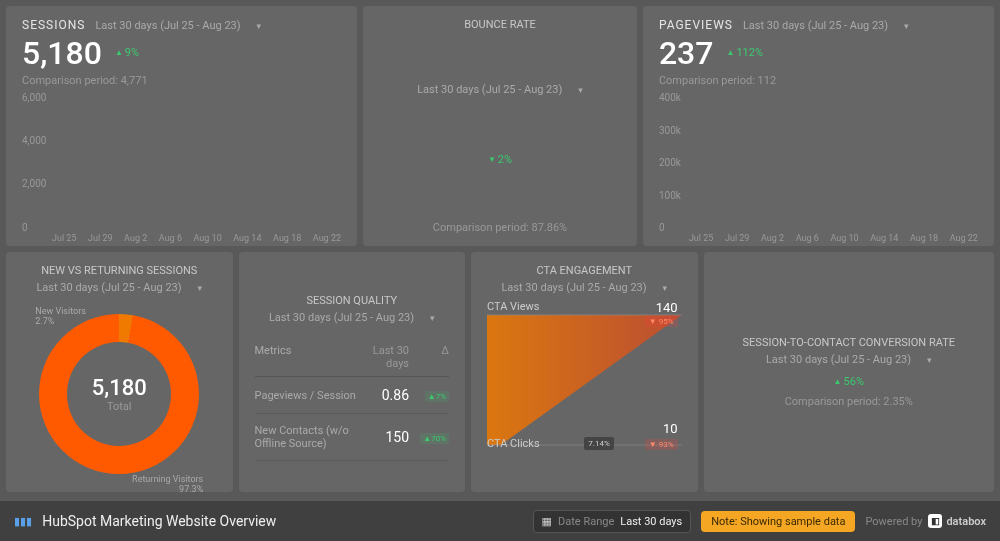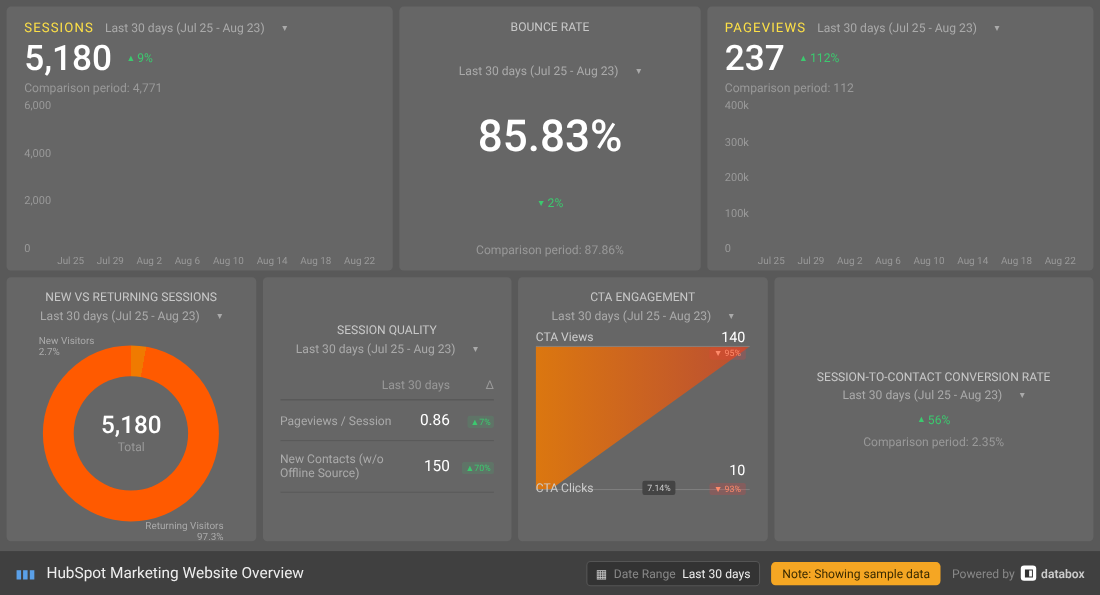--- a/index.html
+++ b/index.html
@@ -21,21 +21,21 @@
   .card {
     background: #666666;
     border-radius: 4px;
     padding: 12px 16px;
     position: relative;
     overflow: hidden;
   }
   .row2 { display: grid; grid-template-columns: 0.78fr 0.78fr 0.78fr 1fr; gap: 6px; grid-column: 1 / -1; }
   
   .hdr { display: flex; align-items: flex-start; gap: 10px; }
-  .hdr .title { font-size: 12px; letter-spacing: 1px; color: #fde047; text-transform: uppercase; }
+  .hdr .title { font-size: 12px; letter-spacing: 1px; color: #e5e5e5; text-transform: uppercase; }
   .range { font-size: 11px; color: #aaa; display: inline-flex; align-items: center; gap: 16px; cursor: pointer; }
   .chev { font-size: 9px; color: #aaa; }
   .bignum { font-size: 32px; font-weight: 500; color: #fff; margin-top: 2px; }
   .midnum { font-size: 40px; font-weight: 500; color: #fff; text-align: center; margin-top: 6px; }
   .delta { display: inline-flex; align-items: center; gap: 2px; font-size: 11px; padding: 1px 5px; border-radius: 2px; }
   .delta.up { color: #3cc96f; }
   .delta.down { color: #3cc96f; }
   .delta .tri { font-size: 8px; }
   .cmp { font-size: 11px; color: #999; margin-top: 2px; }
   .center { text-align: center; }
@@ -246,21 +246,20 @@
     </div>
 
   </div>
 
   <div class="card center" style="display:flex; flex-direction:column; justify-content:space-between;">
     <div class="title">BOUNCE RATE</div>
     <div class="range" style="justify-content:center; margin-top:4px;">
       <span>Last 30 days (Jul 25 - Aug 23)</span>
       <span class="chev">▾</span>
     </div>
-    <div class="midnum">85.83%</div>
     <div style="margin-top:8px;"><span class="delta down">
           <span class="tri">▼</span>
           <span>2%</span>
         </span></div>
     <div class="cmp" style="margin-top:6px;">Comparison period: 87.86%</div>
   </div>
 
   <div class="card">
     <div class="hdr">
       <div style="flex:0 0 auto;">
@@ -451,20 +450,21 @@
     <div class="card">
       <div class="center">
         <div class="title" style="margin-top:30px;">SESSION QUALITY</div>
         <div class="range" style="justify-content:center; margin-top:4px;">
           <span>Last 30 days (Jul 25 - Aug 23)</span>
           <span class="chev">▾</span>
         </div>
       </div>
       <div class="tbl" style="margin-top:14px;">
         <div class="hd">
+          <span class="c1">Metrics</span>
           <span class="c2" style="font-size:11px;color:#999;">Last 30 days</span>
           <span class="c3">Δ</span>
         </div>
         <div id="quality-rows">
             <div class="r">
               <span class="c1">Pageviews / Session</span>
               <span class="c2">0.86</span>
               <span class="c3"><span class="minibadge up">▲7%</span></span>
             </div>
             <div class="r">

